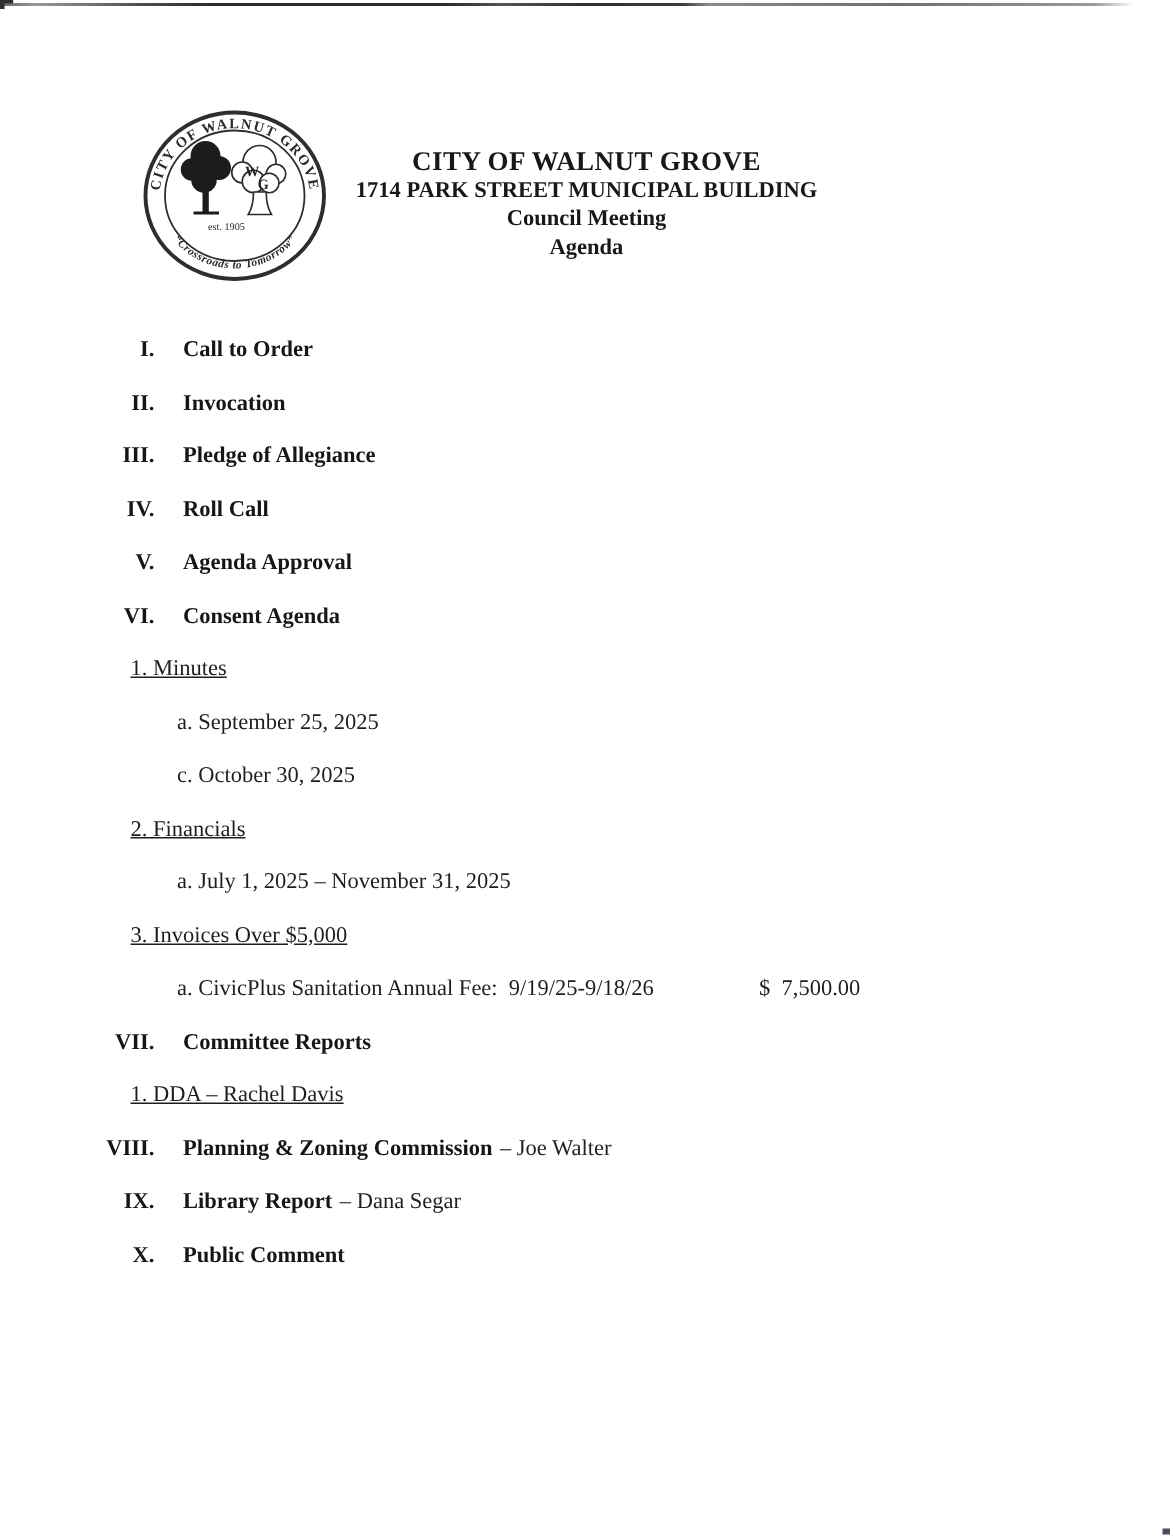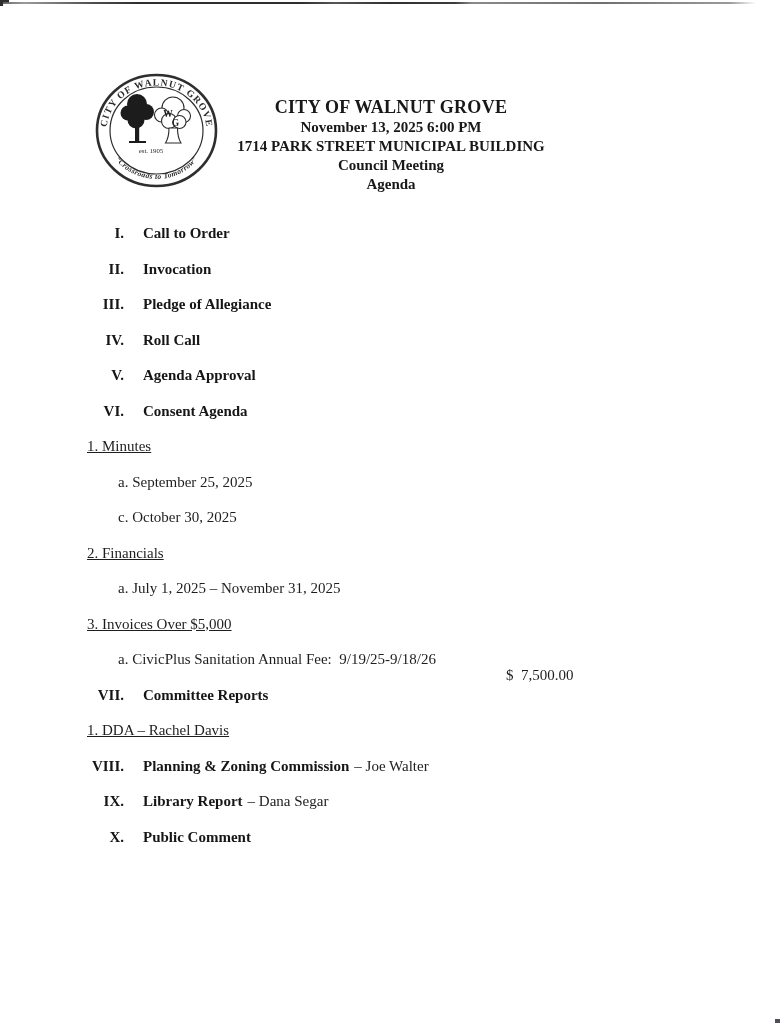--- a/index.html
+++ b/index.html
@@ -34,31 +34,31 @@
   
   .header-text {
     position:absolute; top:96px; left:0; width:782px;
     text-align:center; font-weight:bold; color:#181818;
   }
   .h-title { font-size:18px; line-height:22px; letter-spacing:0.3px; }
   .h-line  { font-size:15px; line-height:19px; }
 
   
   .list { position:absolute; top:225px; left:0; width:782px; font-size:15px; }
-  .row { position:relative; height:35.5px; white-space:nowrap;padding-left:21px; }
+  .row { position:relative; height:35.5px; white-space:nowrap; }
   .num {
     display:inline-block; width:103px; text-align:right;
     font-weight:bold; color:#161616;
   }
   .title { margin-left:19px; font-weight:bold; color:#161616; }
   .suffix { font-weight:normal; margin-left:5px; color:#222; }
   .indent1 { padding-left:87px;text-decoration:underline; }
   .indent2 { padding-left:118px; }
   .desc { white-space:pre; }
-  .amount { position:absolute; left:506px; top:16px; white-space:pre; }
+  .amount { position:absolute; left:506px; top:0; white-space:pre; }
 </style>
 </head>
 <body>
 
 <div class="page">
 
   <div class="scan-line"></div>
   <div class="scan-corner"></div>
   <div class="scan-speck"></div>
 
@@ -95,21 +95,20 @@
         <path d="M74,55 C74,62 73,66 70.5,70 L86,70 C83.5,66 82.5,62 82.5,55 Z" stroke-width="1.1"></path>
       </g>
       <text x="73" y="44" font-size="9.5" font-weight="bold" fill="#222" text-anchor="middle" font-family="Liberation Serif, serif">W</text>
       <text x="80.5" y="53" font-size="9.5" font-weight="bold" fill="#222" text-anchor="middle" font-family="Liberation Serif, serif">G</text>
       <text x="56" y="80" font-size="6.8" fill="#2a2a2a" text-anchor="middle" font-family="Liberation Serif, serif">est. 1905</text>
     </svg>
   </div>
 
   <div class="header-text">
     <div class="h-title">CITY OF WALNUT GROVE</div>
-    <div class="h-line">November 13, 2025 6:00 PM</div>
     <div class="h-line">1714 PARK STREET MUNICIPAL BUILDING</div>
     <div class="h-line">Council Meeting</div>
     <div class="h-line">Agenda</div>
   </div>
 
   <div class="list">
 
     <div class="row">
       <span class="num">I.</span><span class="title">Call to Order</span>
     </div>

